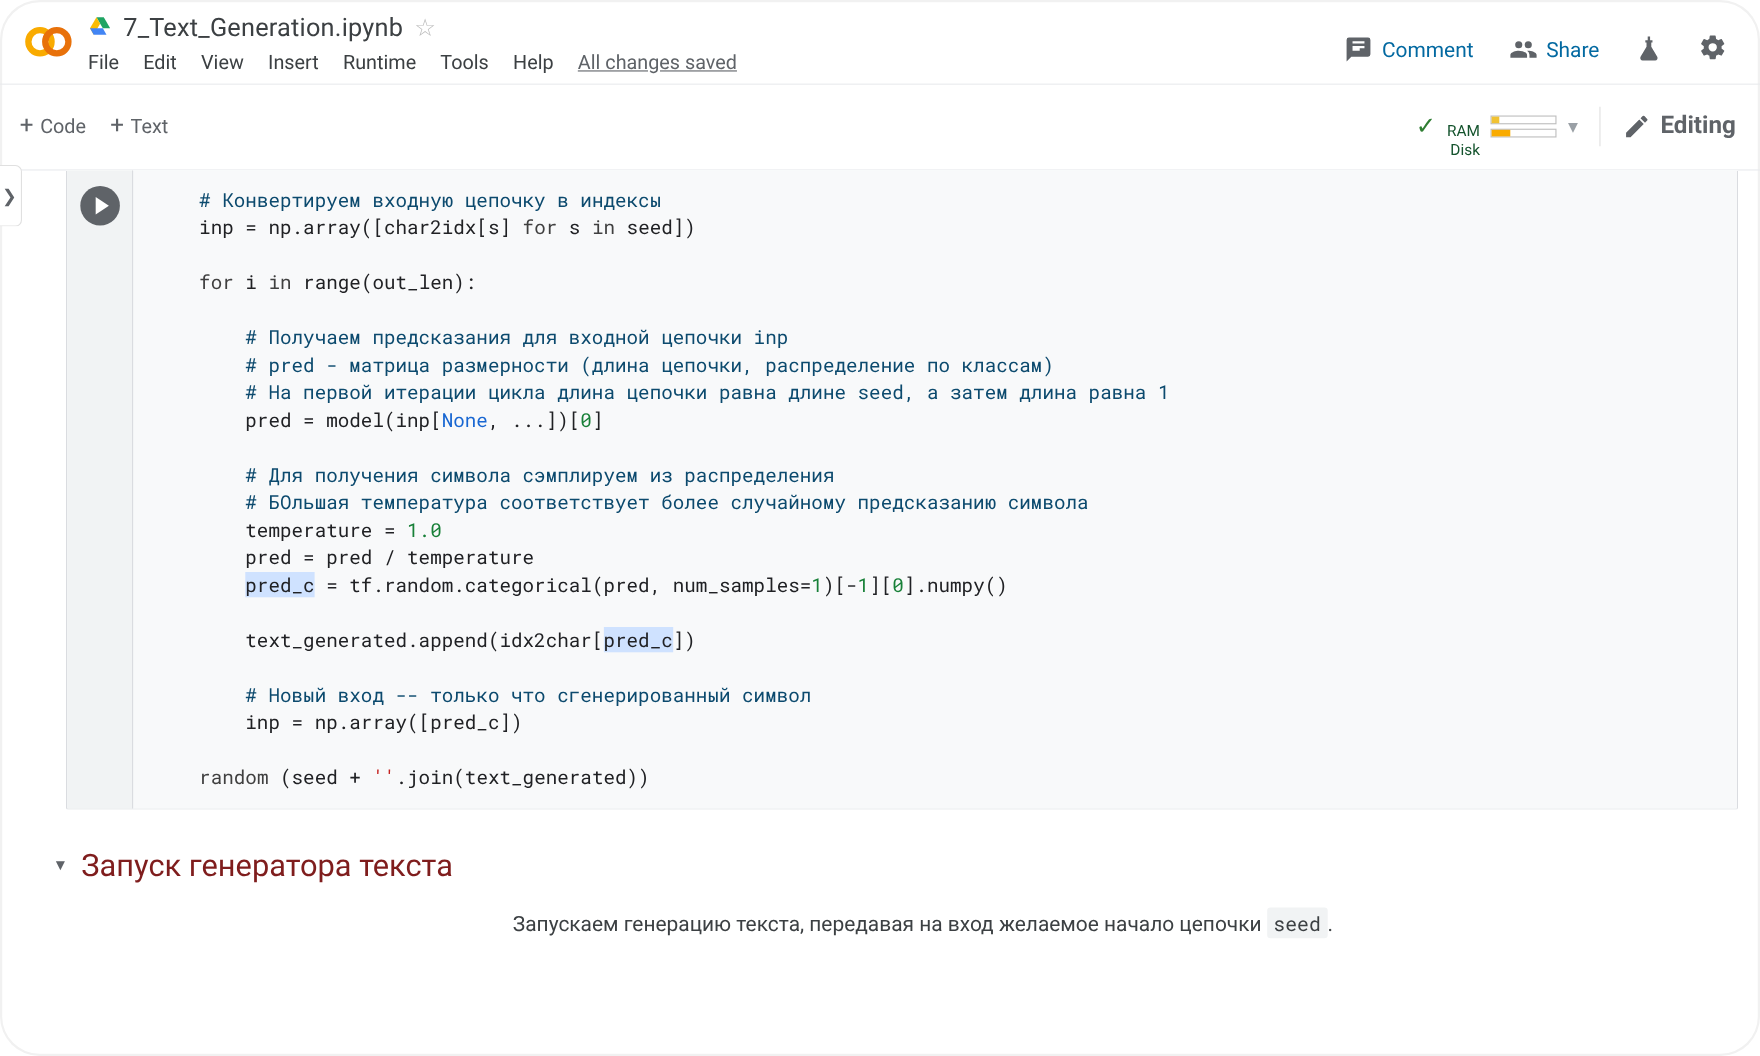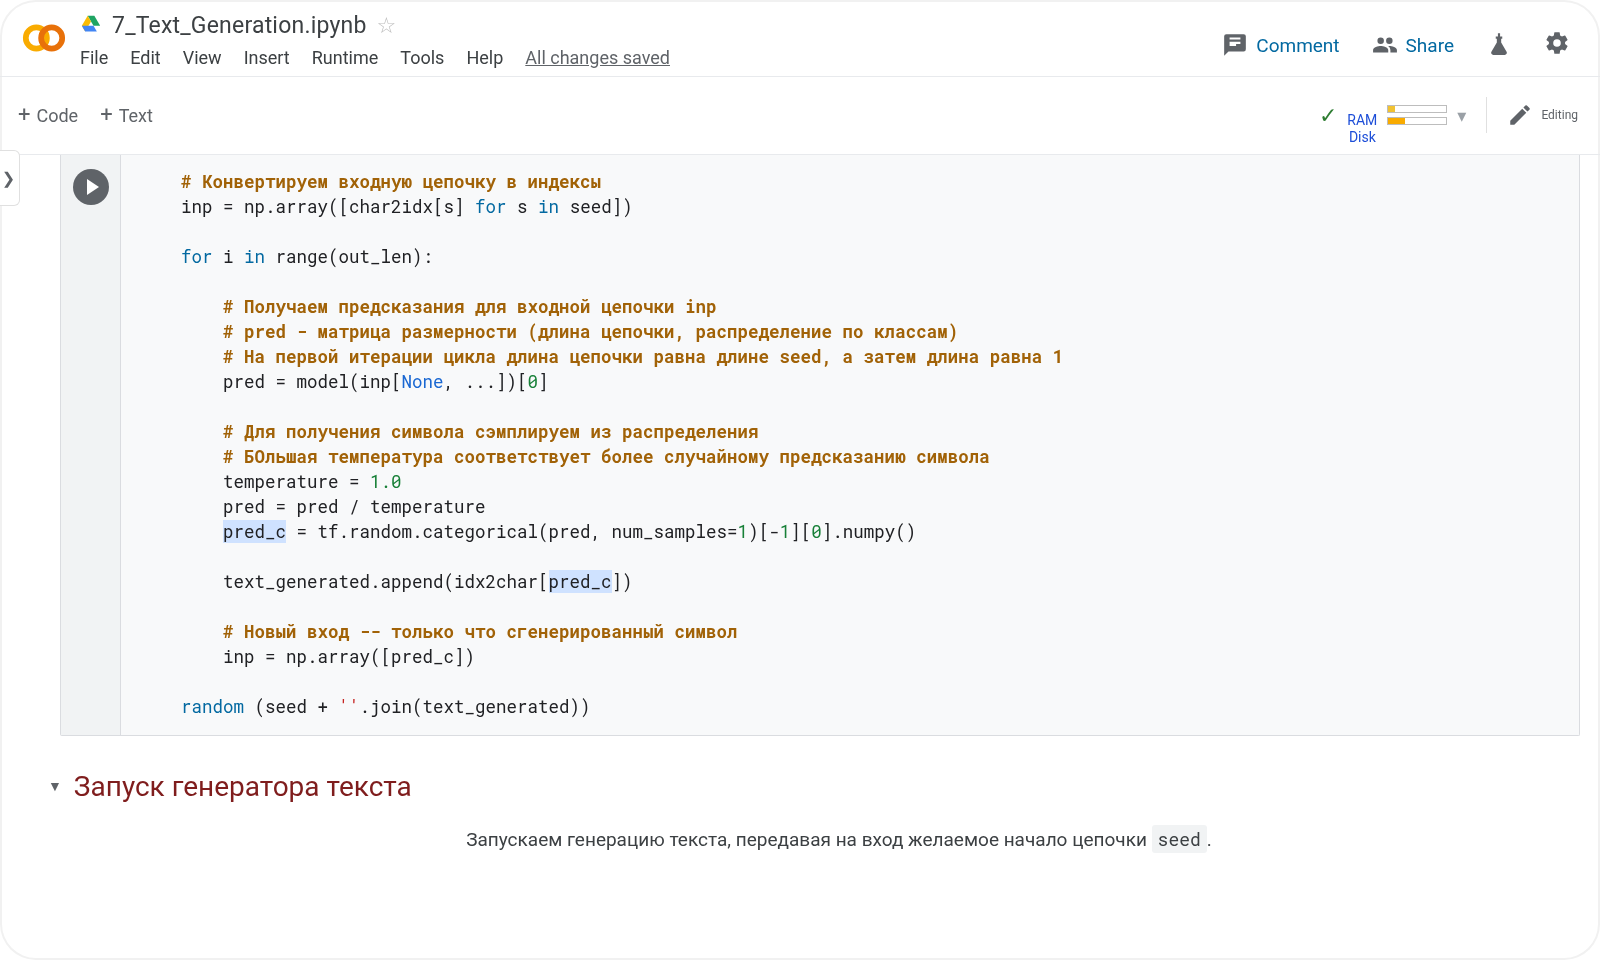--- a/index.html
+++ b/index.html
@@ -19,38 +19,38 @@
   .top-action { display: flex; align-items: center; gap: 8px; font-size: 19px; color: #0369a1; }
   .icon-svg { width: 26px; height: 26px; fill: #5f6368; }
   
   .toolbar { display: flex; align-items: center; justify-content: space-between; border-top: 1px solid #e8eaed; border-bottom: 1px solid #e8eaed; padding: 8px 22px 8px 18px; margin-top: 8px; }
   .tb-left { display: flex; gap: 22px; }
   .tb-btn { display: flex; align-items: center; gap: 6px; font-size: 18px; color: #5f6368; }
   .plus { font-size: 22px; line-height: 1; color: #5f6368; }
   .tb-right { display: flex; align-items: center; gap: 20px; }
   .ram-block { display: flex; align-items: center; gap: 10px; }
   .check { color: #2e7d32; font-size: 22px; }
-  .ram-labels { font-size: 14px; color: #1d4ed8; text-align: center; line-height: 1.2; margin-top: 27px; }
+  .ram-labels { font-size: 14px; color: #14532d; text-align: right; line-height: 1.2; margin-top: 27px; }
   .bars { display: flex; flex-direction: column; gap: 4px; }
   .bar { width: 60px; height: 8px; border: 1px solid #bdbdbd; background: #fff; position: relative; }
   .bar .fill { position: absolute; left: 0; top: 0; bottom: 0; width: 10%; background: #f1c232; }
   .caret { color: #9aa0a6; font-size: 18px; }
   .divider { width: 1px; height: 36px; background: #e0e0e0; }
-  .editing { display: flex; align-items: center; gap: 8px; font-size: 12px; color: #5f6368; }
+  .editing { display: flex; align-items: flex-start; gap: 8px; font-size: 22px; color: #5f6368; font-weight: bold; }
   
   .side-handle { position: absolute; left: -2px; top: 150px; width: 22px; height: 56px; border: 1px solid #e0e0e0; border-left: none; border-radius: 0 6px 6px 0; background: #fff; display:flex; align-items:center; justify-content:center; color:#5f6368; font-size:16px;}
   
   .content { padding: 0; }
   .cell { display: flex; margin-left: 60px; margin-right: 20px; border: 1px solid #dadce0; border-top: none; border-radius: 0 0 2px 2px; background: #fff; }
   .gutter { width: 60px; background: #f1f3f4; display: flex; align-items: flex-start; justify-content: center; padding-top: 14px; border-right: 1px solid #dadce0; position: relative; }
   .run-btn { width: 36px; height: 36px; border-radius: 50%; background: #5f6368; display: flex; align-items: center; justify-content: center; position: absolute; left: 12px; top: 14px; }
   .run-btn:before { content: ""; border-left: 12px solid #fff; border-top: 8px solid transparent; border-bottom: 8px solid transparent; margin-left: 3px; }
   pre.code { flex: 1; background: #f8f9fa; padding: 14px 18px 16px 18px; font-family: "Roboto Mono", Menlo, Consolas, monospace; font-size: 17.5px; line-height: 1.43; color: #202124; white-space: pre; overflow: auto; }
-  .c-comment { color: #a16207; font-weight: bold; }
-  .c-kw { color: #0369a1; }
+  .c-comment { color: #0c4a6e; }
+  .c-kw { color: #404040; }
   .c-builtin { color: #1967d2; }
   .c-num { color: #188038; }
   .c-str { color: #c5221f; }
   .sel { background: #cfe2ff; }
   
   .section { padding: 34px 0 0 48px; }
   .section-row { display: flex; align-items: center; gap: 12px; }
   .tri { color: #5f6368; font-size: 14px; }
   .section-title { font-size: 28px; font-weight: 400; color: #7f1d1d; }
   .section-text { padding: 24px 0 0 30px; font-size: 19px; color: #3c4043; text-align: center; }

